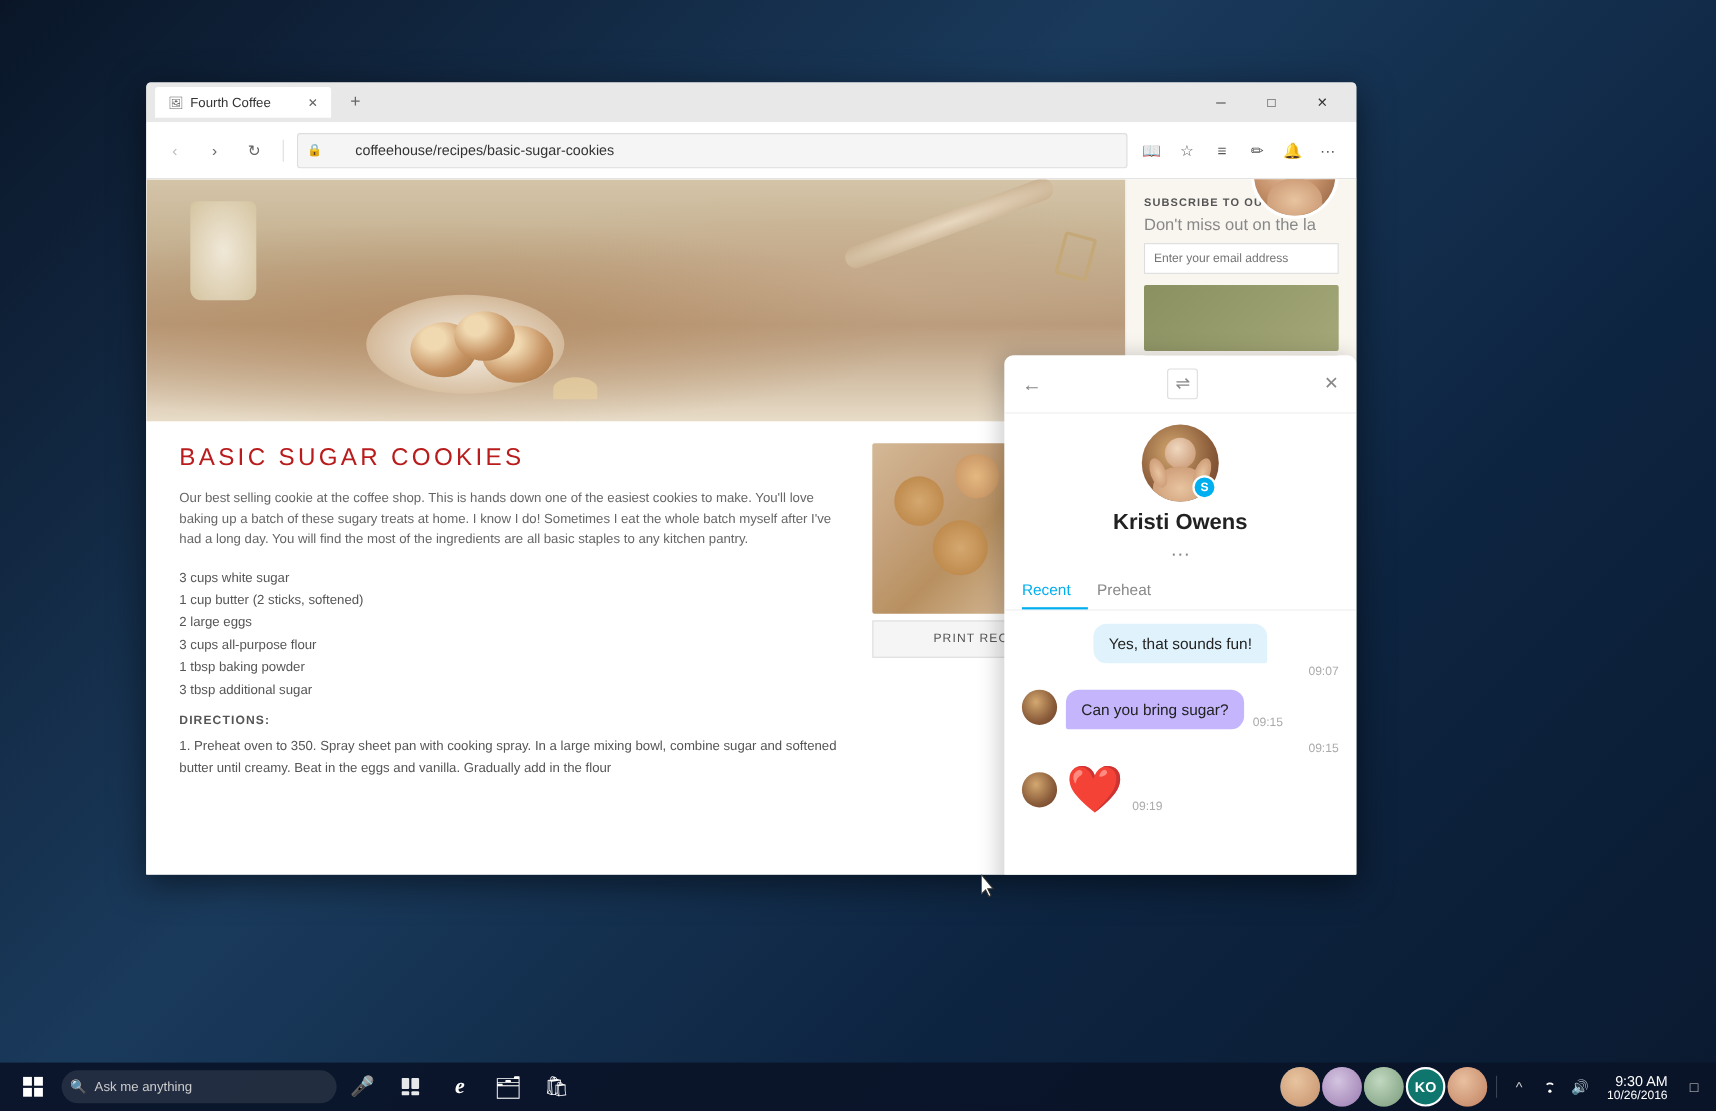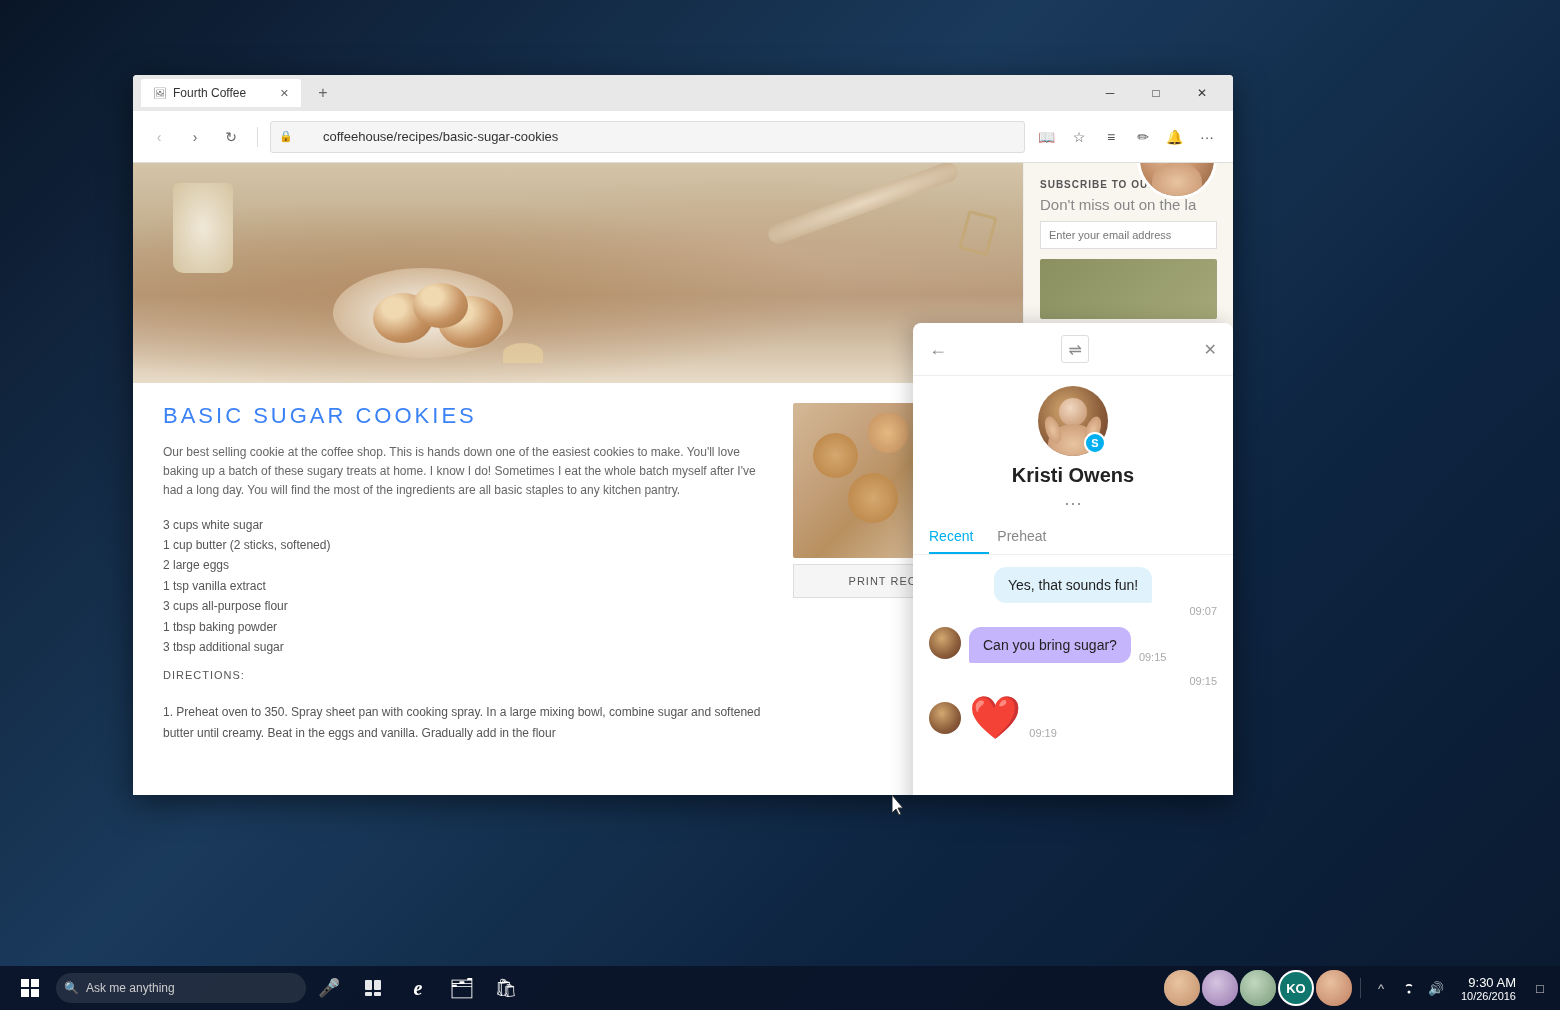--- a/index.html
+++ b/index.html
@@ -178,21 +178,21 @@
     .recipe-section {
       padding: 20px 30px;
       background: #fff;
       display: flex;
       gap: 30px;
     }
     .recipe-text { flex: 1; }
     .recipe-title {
       font-size: 22px;
       font-weight: 300;
-      color: #3b82f6;
+      color: #b91c1c;
       letter-spacing: 3px;
       text-transform: uppercase;
       margin-bottom: 14px;
     }
     .recipe-desc {
       font-size: 12px;
       color: #666;
       line-height: 1.6;
       margin-bottom: 14px;
     }
@@ -203,25 +203,25 @@
       letter-spacing: 1px;
       margin-bottom: 6px;
     }
     .ingredients-list {
       font-size: 12px;
       color: #555;
       line-height: 1.7;
     }
     .directions-title {
       font-size: 11px;
-      font-weight: 400;
+      font-weight: 700;
       color: #555;
       letter-spacing: 1px;
       margin-top: 12px;
-      margin-bottom: 21px;
+      margin-bottom: 7px;
     }
     .directions-text {
       font-size: 12px;
       color: #555;
       line-height: 1.7;
     }
     .recipe-image-col {
       width: 200px;
       flex-shrink: 0;
     }
@@ -612,21 +612,20 @@
       </div>
 
       <div class="recipe-section">
         <div class="recipe-text">
           <div class="recipe-title">BASIC SUGAR COOKIES</div>
           <div class="recipe-desc">Our best selling cookie at the coffee shop. This is hands down one of the easiest cookies to make. You'll love baking up a batch of these sugary treats at home. I know I do! Sometimes I eat the whole batch myself after I've had a long day. You will find the most of the ingredients are all basic staples to any kitchen pantry.</div>
           <div class="ingredients-list">
             <div>3 cups white sugar</div>
             <div>1 cup butter (2 sticks, softened)</div>
             <div>2 large eggs</div>
-            <div>1 tsp vanilla extract</div>
             <div>3 cups all-purpose flour</div>
             <div>1 tbsp baking powder</div>
             <div>3 tbsp additional sugar</div>
           </div>
           <div class="directions-title">DIRECTIONS:</div>
           <div class="directions-text">1.  Preheat oven to 350. Spray sheet pan with cooking spray. In a large mixing bowl, combine sugar and softened butter until creamy. Beat in the eggs and vanilla. Gradually add in the flour</div>
         </div>
         <div class="recipe-image-col">
           <div class="recipe-img">
 

